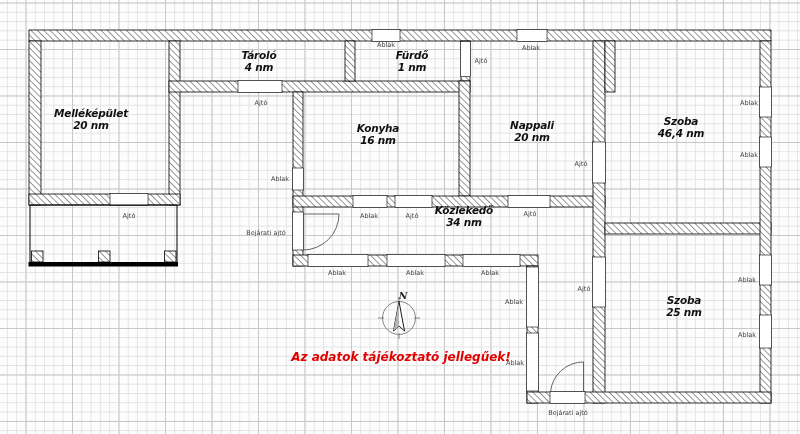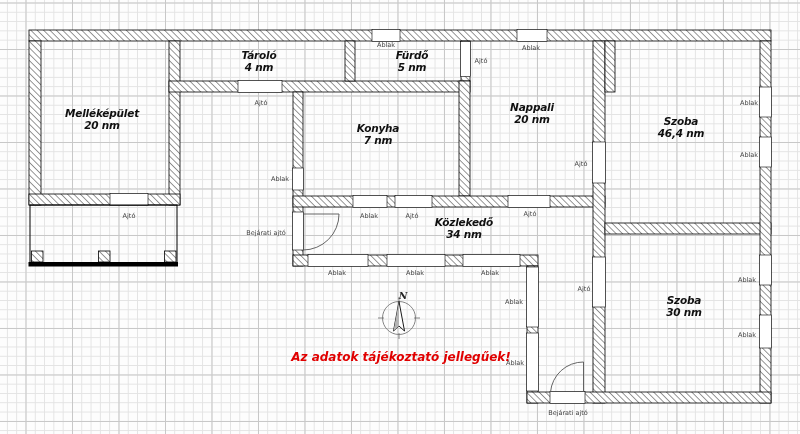--- a/index.html
+++ b/index.html
@@ -116,28 +116,28 @@
         <line x1="378" y1="318" x2="384" y2="318"></line>
         <line x1="414" y1="318" x2="420" y2="318"></line>
         <line x1="399" y1="333" x2="399" y2="339"></line>
         <line x1="399" y1="297" x2="399" y2="302"></line>
       </g>
       <path d="M399 301.5 L393.5 331 L399 326 L404.5 331 Z" fill="#ffffff" stroke="#000" stroke-width="0.9"></path>
       <path d="M399 301.5 L393.5 331 L399 326 Z" fill="#b5b5b5" stroke="none"></path>
     </g>
   </svg>
 
-  <div class="room" style="left:102px;top:119px"><span>Melléképület</span><br><span>20 nm</span></div>
+  <div class="room" style="left:91px;top:119px"><span>Melléképület</span><br><span>20 nm</span></div>
   <div class="room" style="left:259px;top:61px"><span>Tároló</span><br><span>4 nm</span></div>
-  <div class="room" style="left:412px;top:61px"><span>Fürdő</span><br><span>5 nm</span></div>
-  <div class="room" style="left:378px;top:134px"><span>Konyha</span><br><span>7 nm</span></div>
-  <div class="room" style="left:532px;top:113px"><span>Nappali</span><br><span>20 nm</span></div>
+  <div class="room" style="left:412px;top:61px"><span>Fürdő</span><br><span>1 nm</span></div>
+  <div class="room" style="left:378px;top:134px"><span>Konyha</span><br><span>16 nm</span></div>
+  <div class="room" style="left:532px;top:131px"><span>Nappali</span><br><span>20 nm</span></div>
   <div class="room" style="left:681px;top:127px"><span>Szoba</span><br><span>46,4 nm</span></div>
-  <div class="room" style="left:464px;top:228px"><span>Közlekedő</span><br><span>34 nm</span></div>
-  <div class="room" style="left:684px;top:306px"><span>Szoba</span><br><span>30 nm</span></div>
+  <div class="room" style="left:464px;top:216px"><span>Közlekedő</span><br><span>34 nm</span></div>
+  <div class="room" style="left:684px;top:306px"><span>Szoba</span><br><span>25 nm</span></div>
 
   <div class="sl" style="left:386px;top:45px">Ablak</div>
   <div class="sl" style="left:531px;top:48px">Ablak</div>
   <div class="sl" style="left:481px;top:61px">Ajtó</div>
   <div class="sl" style="left:261px;top:103px">Ajtó</div>
   <div class="sl" style="left:280px;top:179px">Ablak</div>
   <div class="sl" style="left:129px;top:216px">Ajtó</div>
   <div class="sl" style="left:266px;top:233px">Bejárati ajtó</div>
   <div class="sl" style="left:369px;top:216px">Ablak</div>
   <div class="sl" style="left:412px;top:216px">Ajtó</div>

